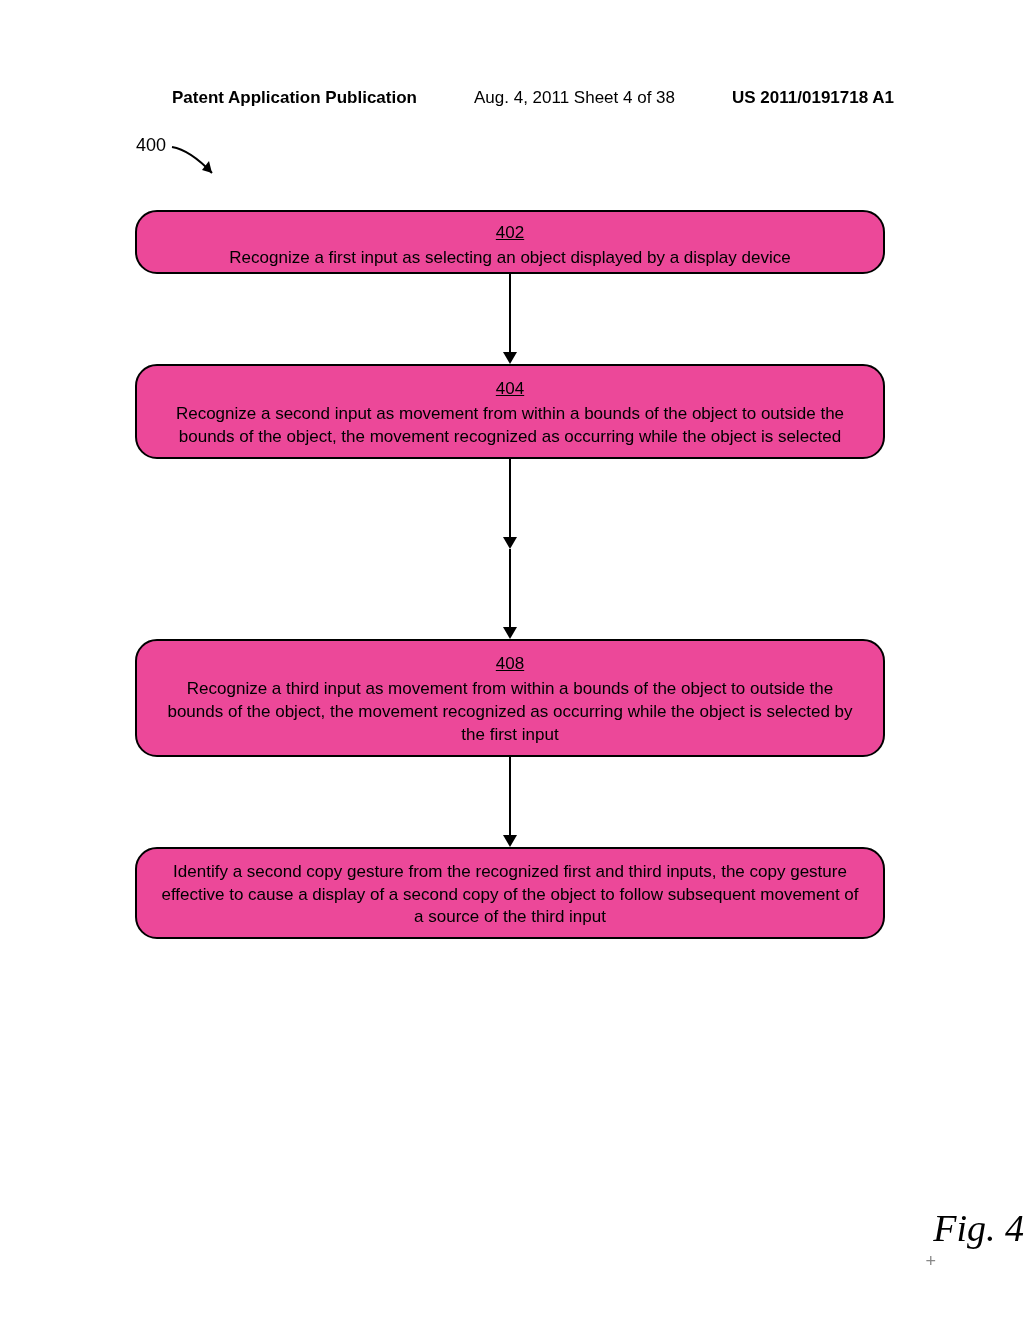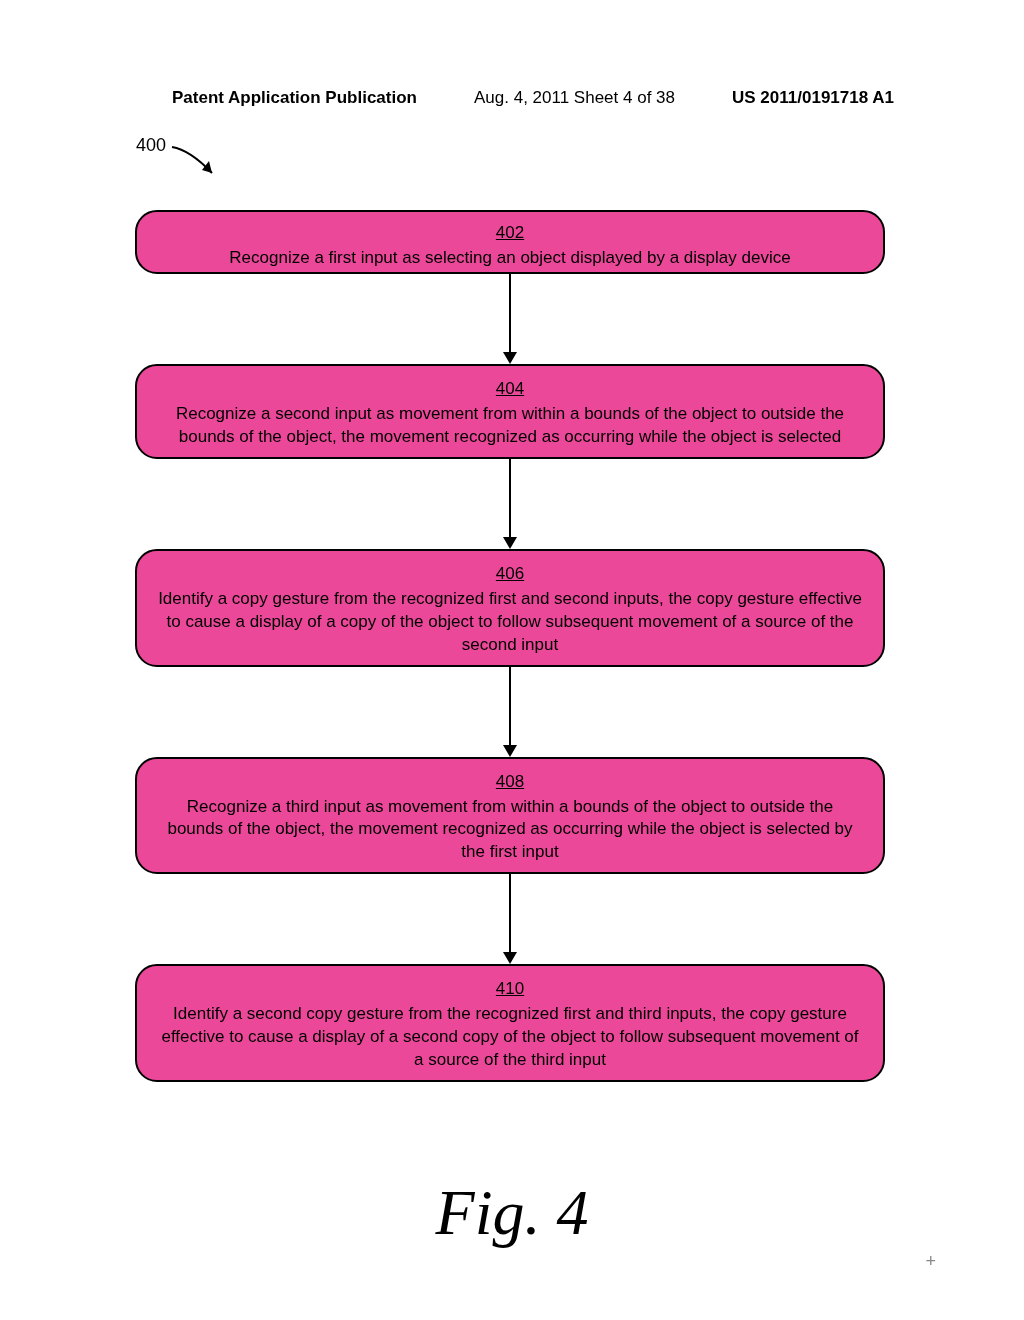--- a/index.html
+++ b/index.html
@@ -85,22 +85,22 @@
       height: 0;
       border-left: 7px solid transparent;
       border-right: 7px solid transparent;
       border-top: 12px solid black;
     }
     .figure-label {
       position: absolute;
       bottom: 70px;
       left: 0;
       width: 100%;
-      text-align: center;
-      font-size: 64px;
+      text-align: right;
+      font-size: 38px;
       font-family: "Times New Roman", Times, serif;
       font-style: italic;
     }
     .cross-mark {
       position: absolute;
       bottom: 48px;
       right: 88px;
       font-size: 18px;
       color: #888;
     }
@@ -138,42 +138,37 @@
   <div class="box box-404">
     <span class="box-number">404</span>
     <span>Recognize a second input as movement from within a bounds of the object to outside the bounds of the object, the movement recognized as occurring while the object is selected</span>
   </div>
 
   <div class="connector">
     <div class="connector-line"></div>
     <div class="connector-arrow"></div>
   </div>
 
-  <div class="box box-406">
-    <span class="box-number">406</span>
-    <span>Identify a copy gesture from the recognized first and second inputs, the copy gesture effective to cause a display of a copy of the object to follow subsequent movement of a source of the second input</span>
-  </div>
 
   <div class="connector">
     <div class="connector-line"></div>
     <div class="connector-arrow"></div>
   </div>
 
   <div class="box box-408">
     <span class="box-number">408</span>
     <span>Recognize a third input as movement from within a bounds of the object to outside the bounds of the object, the movement recognized as occurring while the object is selected by the first input</span>
   </div>
 
   <div class="connector">
     <div class="connector-line"></div>
     <div class="connector-arrow"></div>
   </div>
 
   <div class="box box-410">
-    <span class="box-number">410</span>
     <span>Identify a second copy gesture from the recognized first and third inputs, the copy gesture effective to cause a display of a second copy of the object to follow subsequent movement of a source of the third input</span>
   </div>
 
 </div>
 
 <div class="figure-label">Fig. 4</div>
 
 <div class="cross-mark">+</div>
 
 </body></html>

